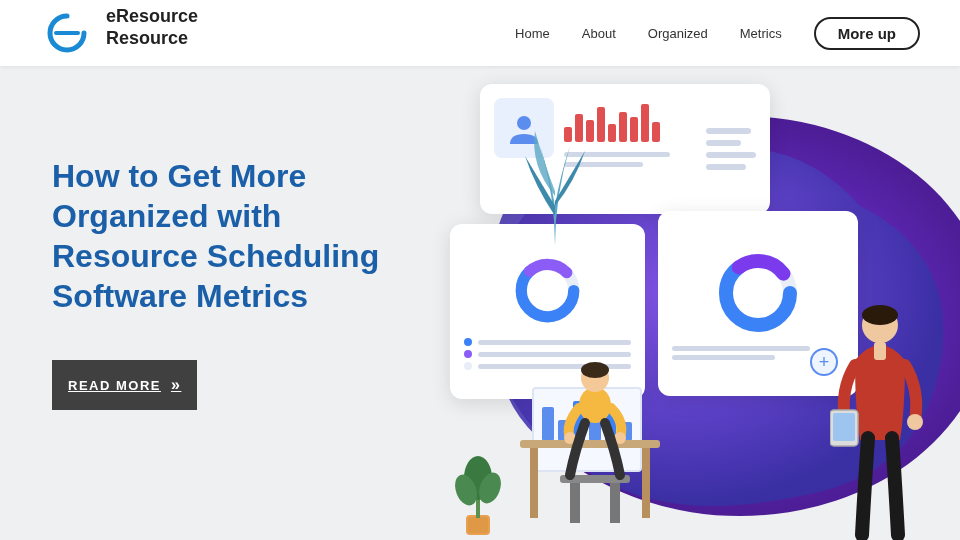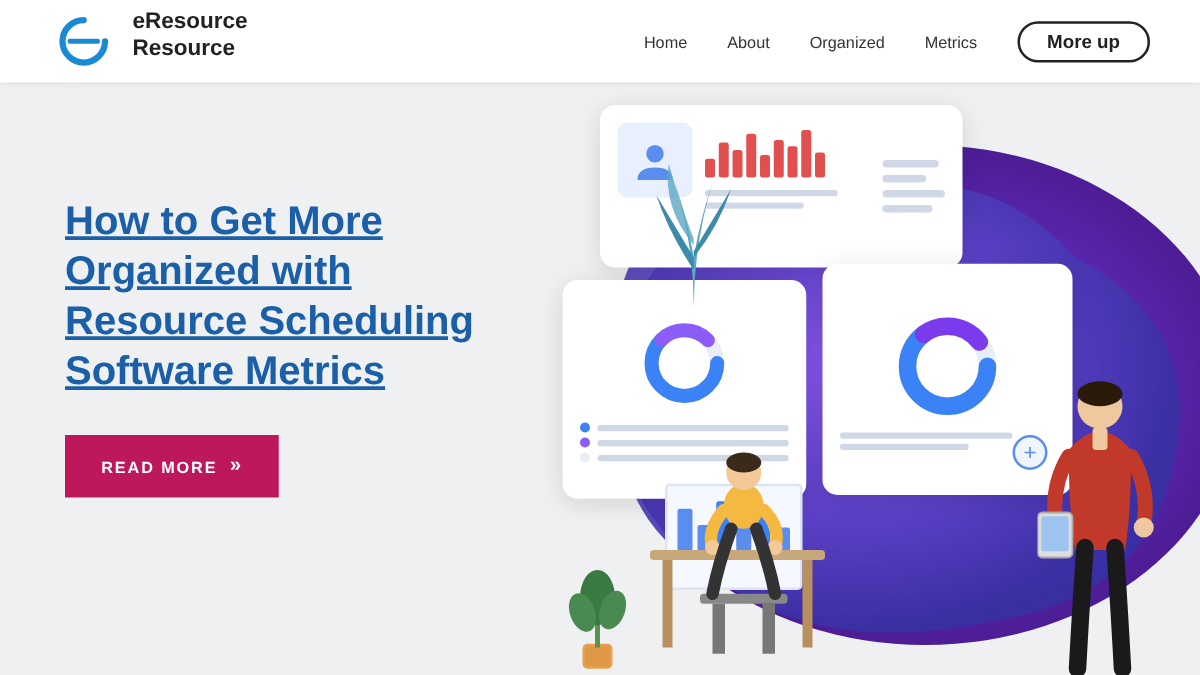--- a/index.html
+++ b/index.html
@@ -90,37 +90,37 @@
       left: 52px;
       top: 90px;
       width: 370px;
     }
 
     .headline {
       font-size: 32px;
       font-weight: 800;
       color: #1a5fa8;
       line-height: 1.25;
-      margin-bottom: 32px;
-      text-decoration: underline;
+      margin-bottom: 44px;
     }
 
     .read-more-btn {
       display: inline-flex;
       align-items: center;
       gap: 10px;
-      background: #be185d;
+      background: #404040;
       color: white;
       font-size: 13px;
       font-weight: 700;
       letter-spacing: 1.5px;
-      padding: 16px 29px;
+      padding: 16px 16px;
       border: none;
       cursor: pointer;
       text-transform: uppercase;
+      text-decoration: underline;
     }
 
     .chevrons {
       font-size: 16px;
       font-weight: 900;
     }
 
     
     .illustration-area {
       position: absolute;

